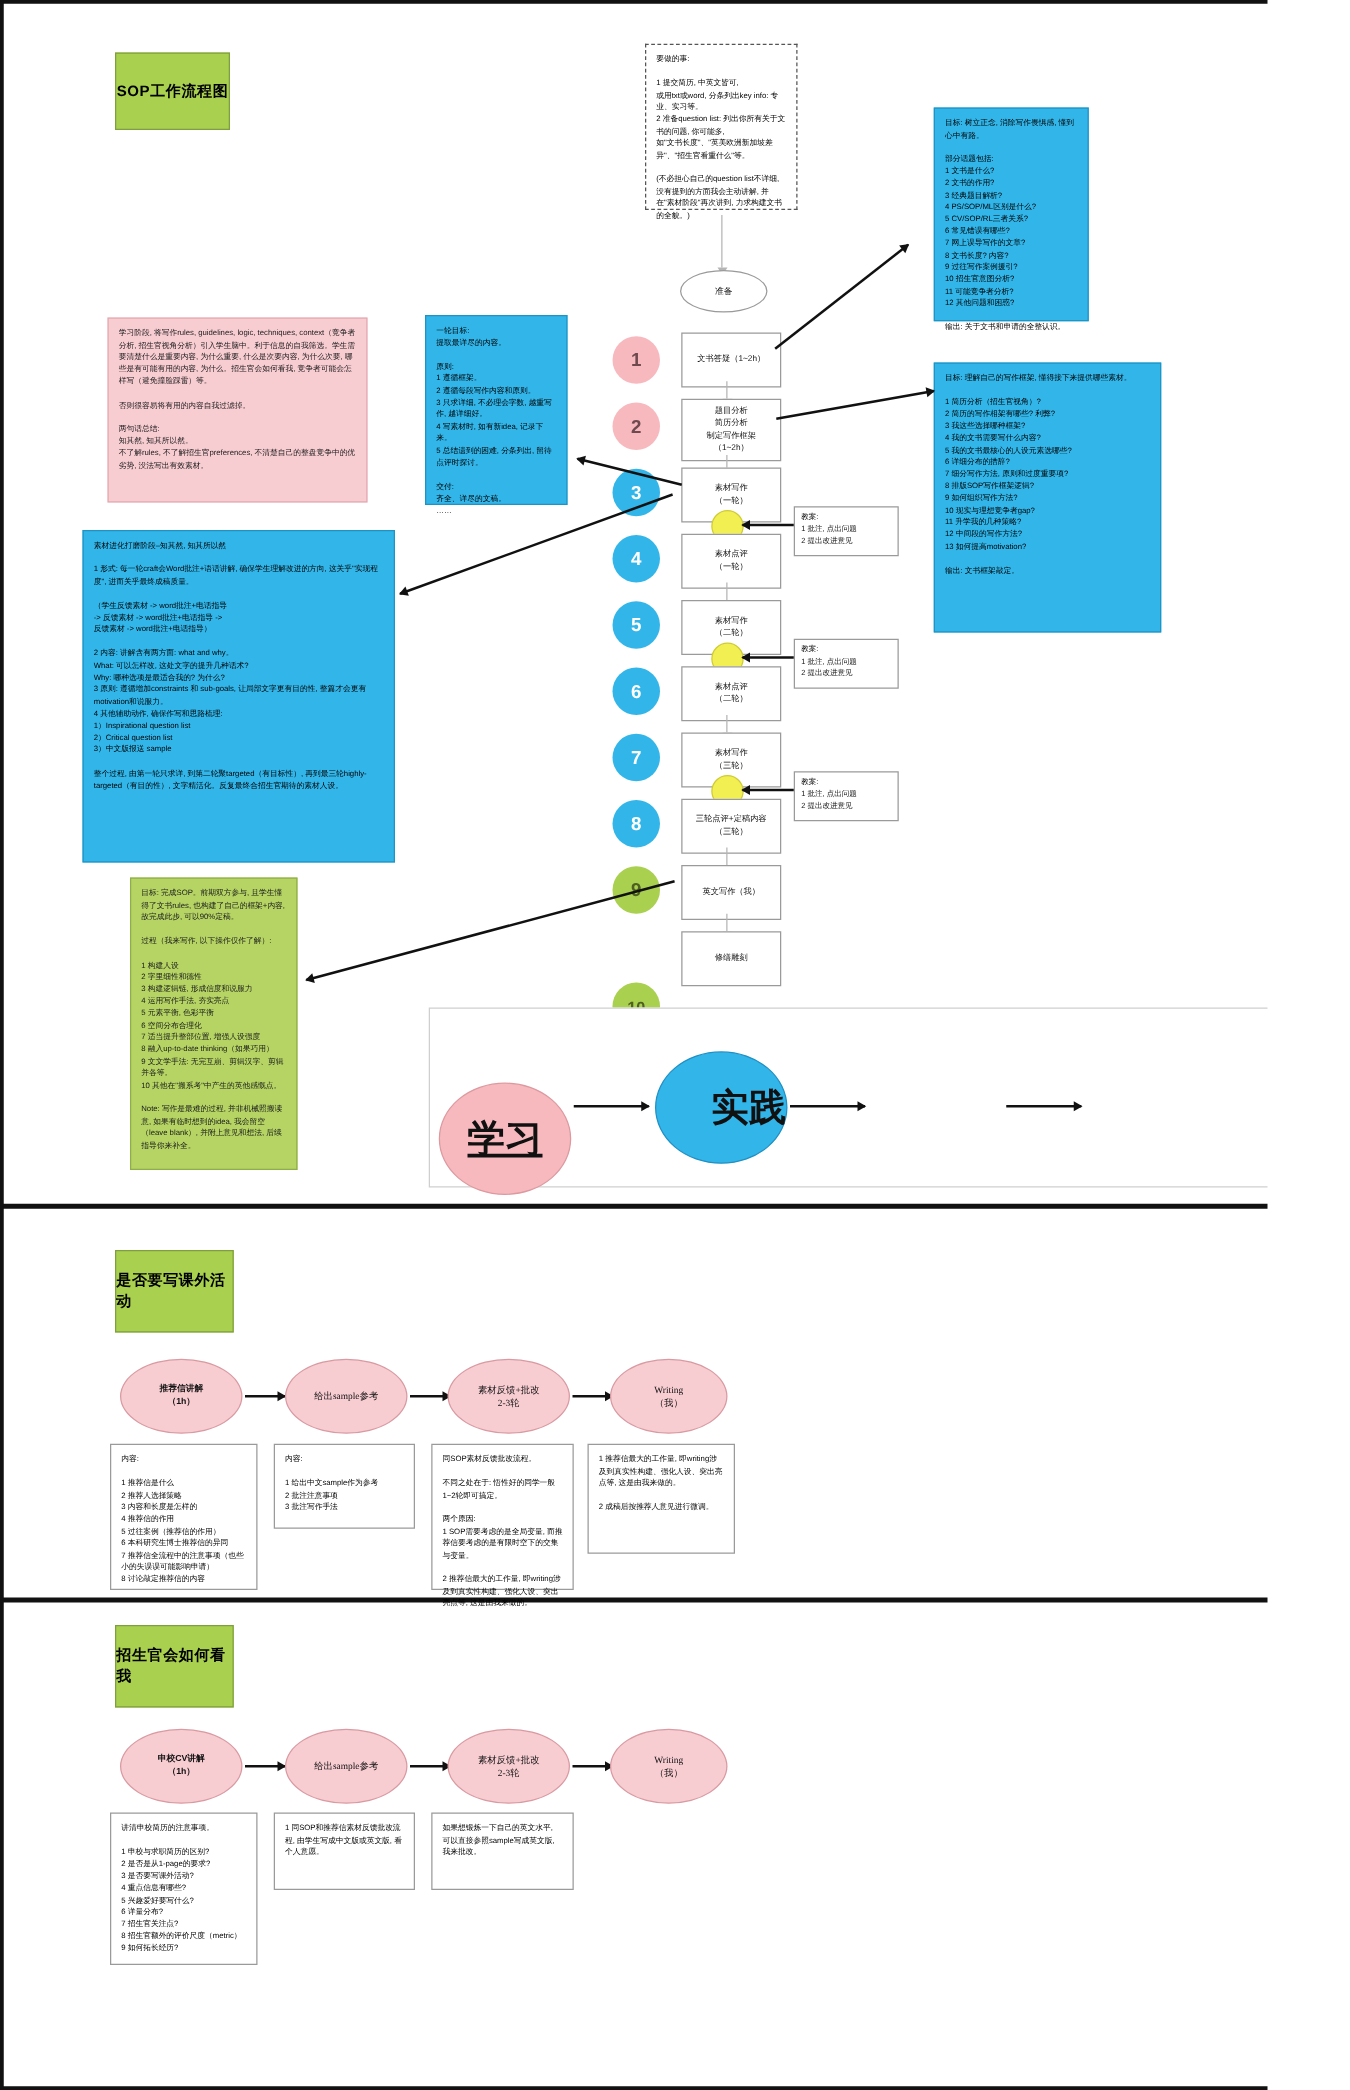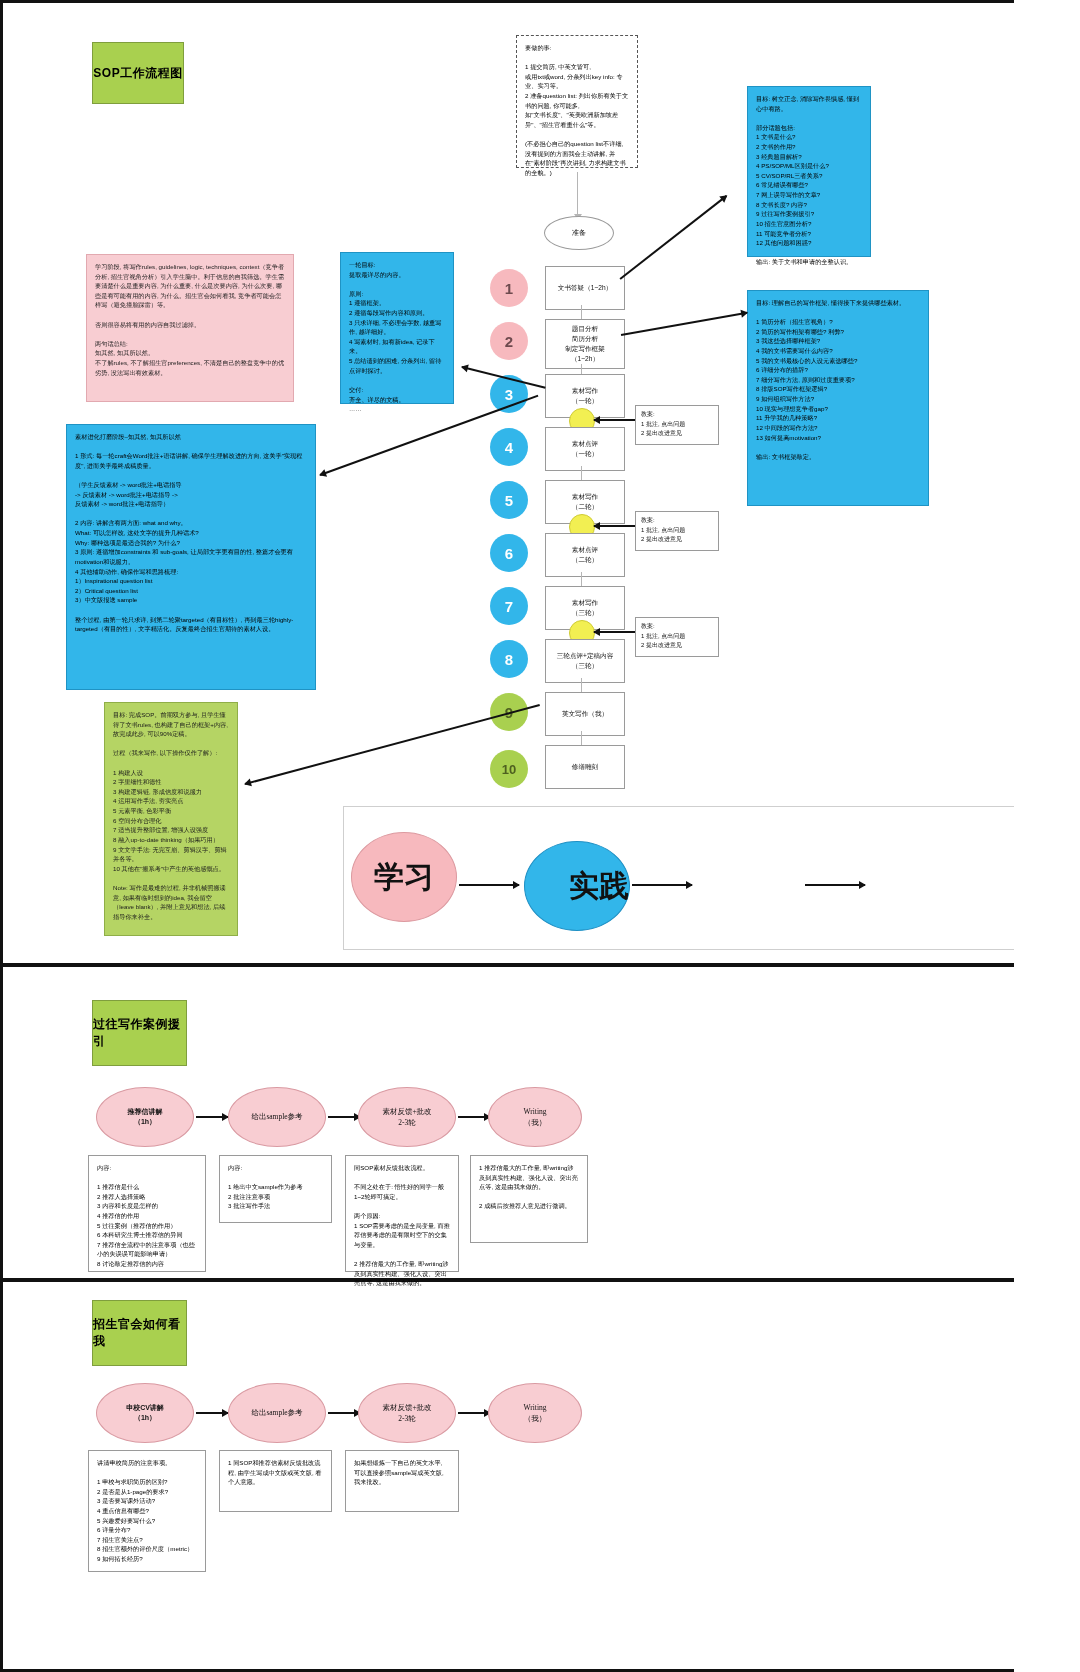--- a/index.html
+++ b/index.html
@@ -224,21 +224,21 @@
     </div>
   <div class="numc blue" style="left:490px;top:587px;">
     <span>7</span>
     </div>
   <div class="numc blue" style="left:490px;top:640px;">
     <span>8</span>
     </div>
   <div class="numc lime" style="left:490px;top:693px;">
     <span>9</span>
     </div>
-  <div class="numc lime" style="left:490px;top:750px;text-align:right;">
+  <div class="numc lime" style="left:490px;top:786px;text-align:right;">
     <span style="font-size:13px">10</span>
     </div>
 
   <div class="pbox" style="left:545px;top:266px;width:74px;height:38px;">
     <span style="white-space:pre-line">文书答疑（1~2h）</span>
     </div>
   <div class="vArw" style="left:581px;top:305px;height:14px;"></div>
 
   <div class="pbox" style="left:545px;top:319px;width:74px;height:44px;">
     <span style="white-space:pre-line">题目分析
@@ -309,35 +309,35 @@
   <div class="arw back" style="left:594px;top:631px;width:41px;"></div>
 
   <div class="arw" style="left:620px;top:278px;width:135px;transform:rotate(-38deg);"></div>
   <div class="arw" style="left:621px;top:334px;width:128px;transform:rotate(-10deg);"></div>
   <div class="arw back" style="left:462px;top:366px;width:86px;transform:rotate(14deg);"></div>
   <div class="arw back" style="left:320px;top:474px;width:232px;transform:rotate(-20deg);"></div>
   <div class="arw back" style="left:245px;top:783px;width:305px;transform:rotate(-15deg);"></div>
 
   <div class="panelbox" style="left:343px;top:806px;width:722px;height:142px;"></div>
 
-  <div class="bigoval p" style="left:351px;top:832px;width:104px;height:88px;">
+  <div class="bigoval p" style="left:351px;top:866px;width:104px;height:88px;text-decoration:underline;">
     <span>学习</span>
     </div>
   <div class="arw" style="left:459px;top:884px;width:60px;"></div>
 
   <div class="bigoval c" style="left:524px;top:841px;width:104px;height:88px;">
     <span>实践</span>
     </div>
   <div class="arw" style="left:632px;top:884px;width:60px;"></div>
 
   <div class="arw" style="left:805px;top:884px;width:60px;"></div>
 
 
   <div class="abs green title-chip" style="left:92px;top:1000px;width:95px;height:66px;">
-    <span>过往写作案例援引</span>
+    <span>是否要写课外活动</span>
   </div>
 
   <div class="oval" style="left:96px;top:1087px;width:96px;height:58px;">
     <span style="white-space:pre-line">推荐信讲解
 （1h）</span>
     </div>
   <div class="arw" style="left:196px;top:1116px;width:32px;"></div>
 
   <div class="oval serif" style="left:228px;top:1087px;width:96px;height:58px;">
     <span style="white-space:pre-line">给出sample参考</span>

